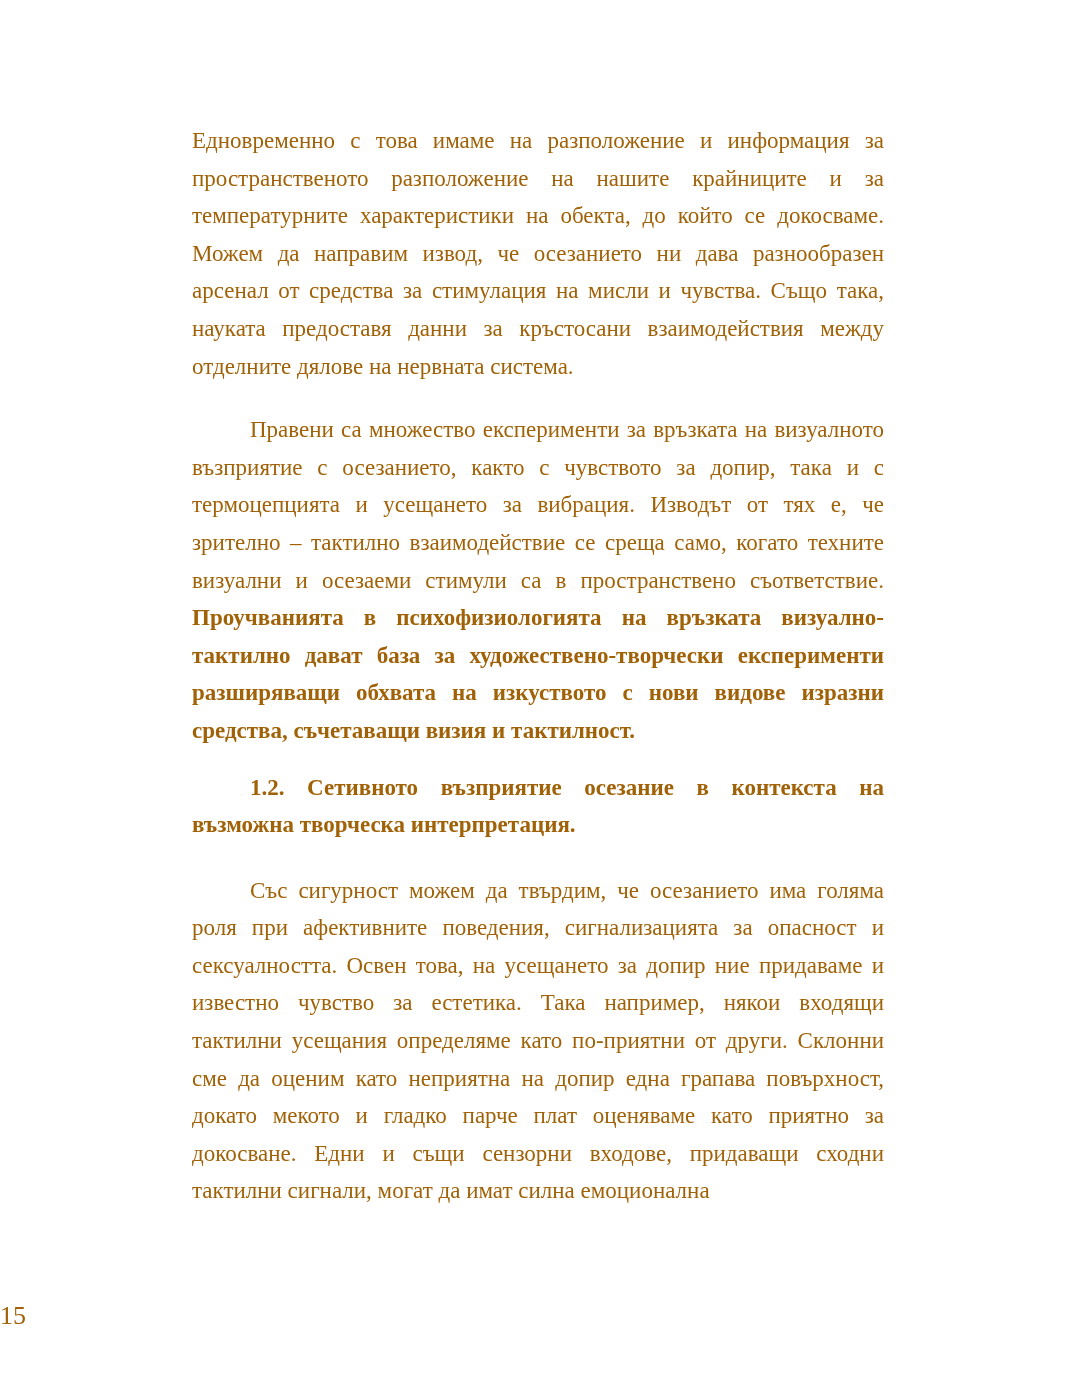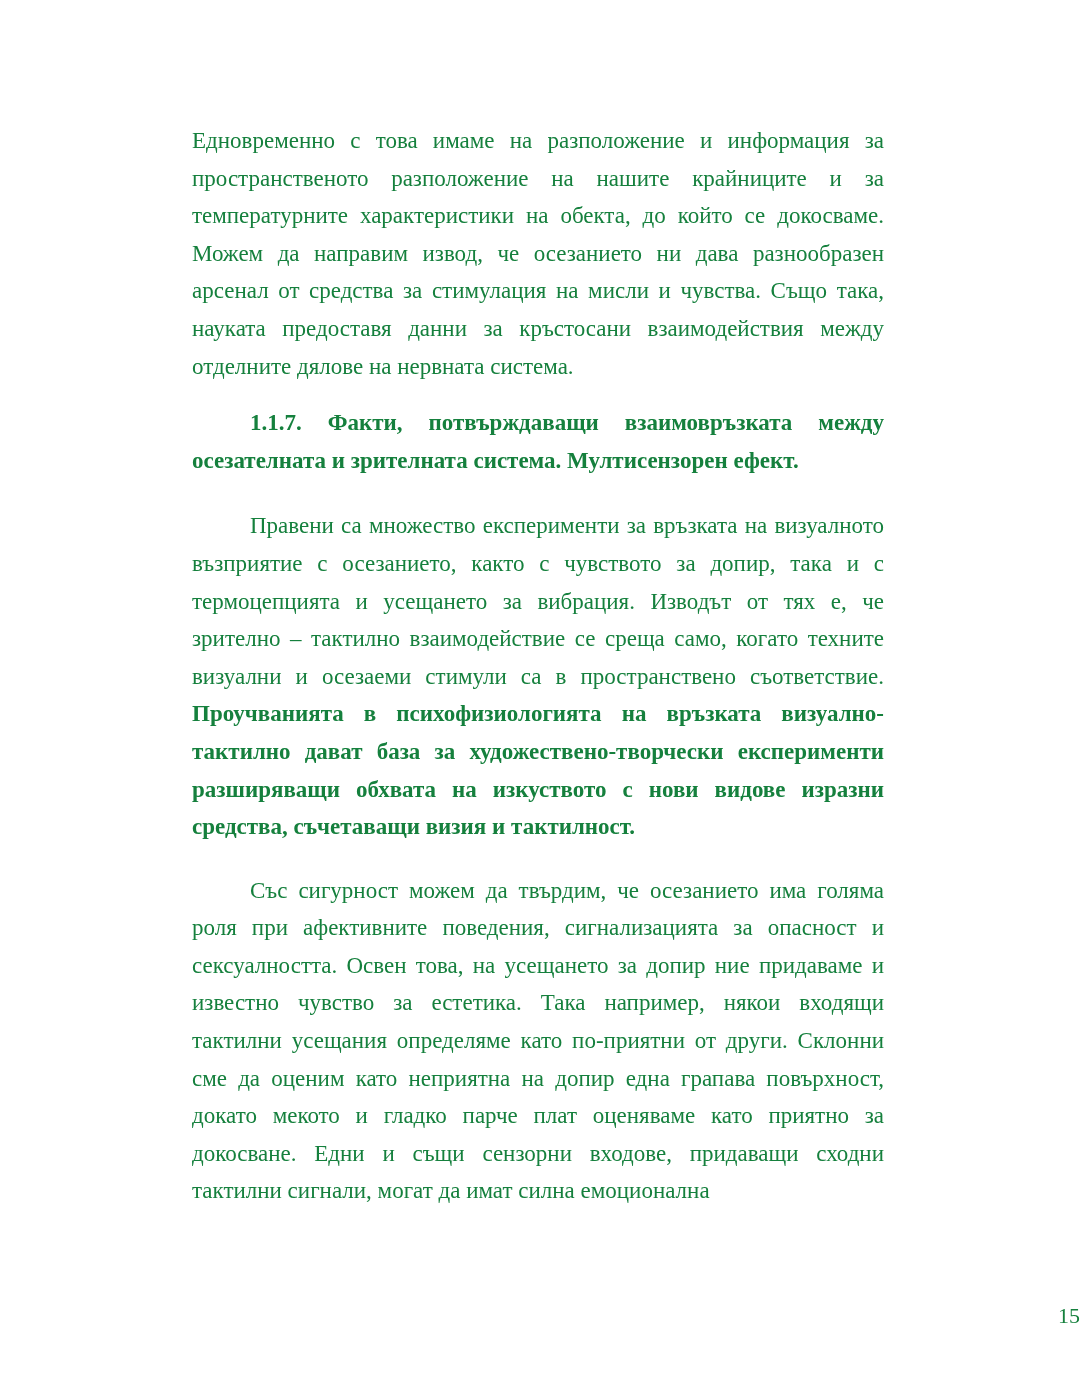--- a/index.html
+++ b/index.html
@@ -5,21 +5,21 @@
   html, body {
     margin: 0;
     padding: 0;
     background: #ffffff;
   }
   .page {
     position: relative;
     width: 1080px;
     height: 1397px;
     background: #ffffff;
-    color: #15803d;
+    color: #a16207;
     font-family: "Liberation Serif", "DejaVu Serif", serif;
     overflow: hidden;
   }
   .content {
     position: absolute;
     left: 192px;
     top: 0;
     width: 692px;
     padding-top: 122px;
     font-size: 23px;
@@ -43,37 +43,37 @@
     text-align: justify;
   }
   .bold-run {
     font-weight: bold;
   }
   .page-footer {
     position: absolute;
     left: 0;
     top: 1303px;
     width: 100%;
-    text-align: right;
-    font-size: 22px;
+    text-align: left;
+    font-size: 26px;
     line-height: 26px;
   }
 </style>
 </head>
 <body>
 
 <div class="page">
   <div class="content">
 
     <p class="para">Едновременно с това имаме на разположение и информация за пространственото разположение на нашите крайниците и за температурните характеристики на обекта, до който се докосваме. Можем да направим извод, че осезанието ни дава разнообразен арсенал от средства за стимулация на мисли и чувства. Също така, науката предоставя данни за кръстосани взаимодействия между отделните дялове на нервната система.</p>
 
-    <h2 class="section-heading">1.1.7. Факти, потвърждаващи взаимовръзката между осезателната и зрителната система. Мултисензорен ефект.</h2>
 
     <p class="para indented"><span>Правени са множество експерименти за връзката на визуалното възприятие с осезанието, както с чувството за допир, така и с термоцепцията и усещането за вибрация. Изводът от тях е, че зрително – тактилно взаимодействие се среща само, когато техните визуални и осезаеми стимули са в пространствено съответствие. </span><span class="bold-run">Проучванията в психофизиологията на връзката визуално-тактилно дават база за художествено-творчески експерименти разширяващи обхвата на изкуството с нови видове изразни средства, съчетаващи визия и тактилност.</span></p>
 
+    <h2 class="section-heading">1.2. Сетивното възприятие осезание в контекста на възможна творческа интерпретация.</h2>
 
     <p class="para indented">Със сигурност можем да твърдим, че осезанието има голяма роля при афективните поведения, сигнализацията за опасност и сексуалността. Освен това, на усещането за допир ние придаваме и известно чувство за естетика. Така например, някои входящи тактилни усещания определяме като по-приятни от други. Склонни сме да оценим като неприятна на допир една грапава повърхност, докато мекото и гладко парче плат оценяваме като приятно за докосване. Едни и същи сензорни входове, придаващи сходни тактилни сигнали, могат да имат силна емоционална</p>
 
   </div>
 
   <div class="page-footer">
     <span>15</span>
   </div>
 </div>
 

